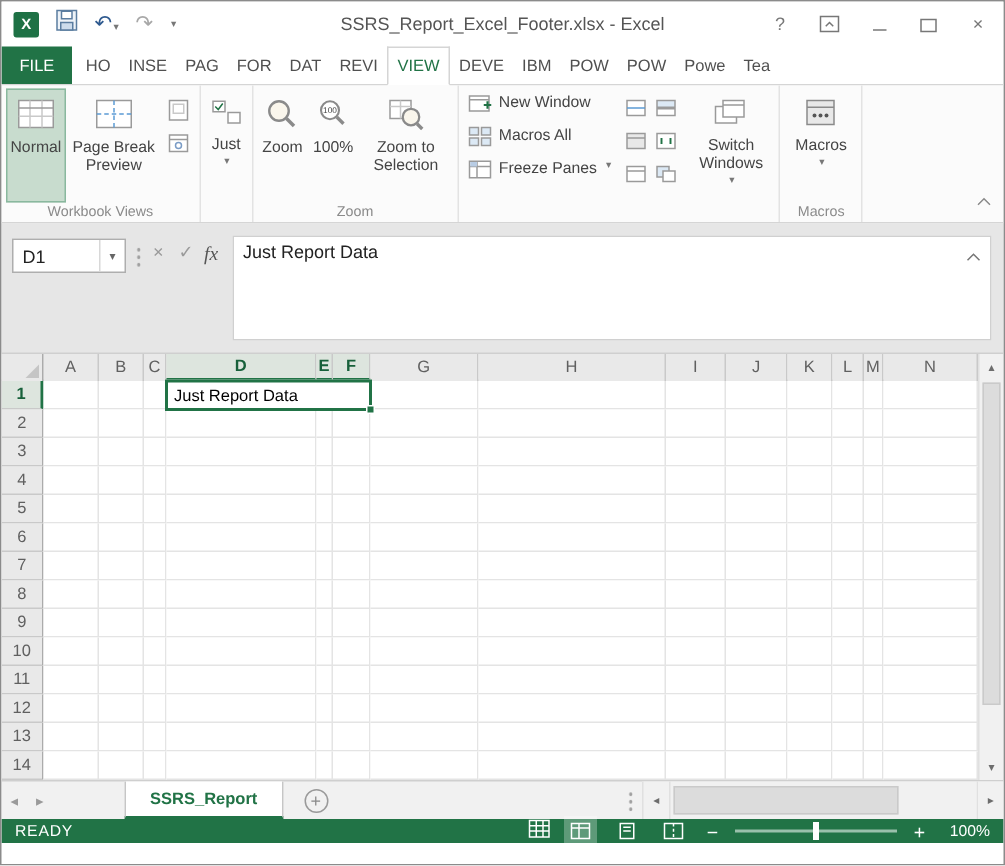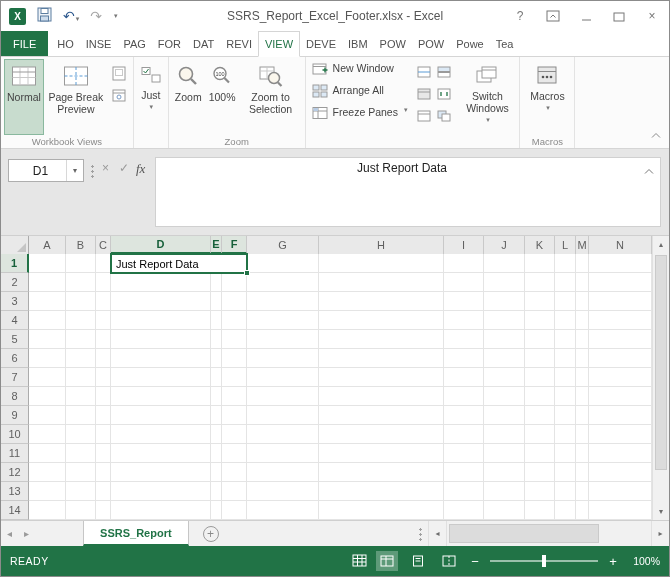--- a/index.html
+++ b/index.html
@@ -34,21 +34,21 @@
   .bigbtn.selected{background:#c8dcce;border-color:#89b89e;}
   .smallcol{display:flex;flex-direction:column;justify-content:flex-start;padding-top:3px;}
   .smallbtn{display:flex;gap:5px;font-size:10.5px;color:#444;height:22px;padding:0 3px;white-space:nowrap;}
   .minicol{display:flex;flex-direction:column;gap:2px;padding-top:4px;}
   .minibtn{width:22px;height:20px;display:flex;align-items:center;justify-content:center;}
   .wicons{display:grid;grid-template-columns:20px 20px;grid-auto-rows:22px;align-content:start;padding-top:3px;margin:0 3px;}
   .wicons .minibtn{width:20px;height:20px;}
   .ribbon-collapse{position:absolute;right:7px;bottom:5px;}
 
   
-  .fbar{position:absolute;top:148px;left:0;right:0;height:87px;background:#e6e6e6;border-bottom:1px solid #cfcfcf;text-align:center;}
+  .fbar{position:absolute;top:148px;left:0;right:0;height:87px;background:#e6e6e6;border-bottom:1px solid #cfcfcf;}
   .namebox{position:absolute;left:7px;top:10px;width:76px;height:23px;background:#fff;border:1px solid #aeaeae;display:flex;align-items:center;font-size:12px;color:#222;}
   .namebox .nbval{flex:1;padding-left:6px;}
   .nbcaret{width:17px;height:100%;display:flex;align-items:center;justify-content:center;border-left:1px solid #d8d8d8;color:#666;font-size:8px;}
   .vdots{position:absolute;left:90px;top:15px;width:3px;height:14px;background-image:radial-gradient(circle,#a0a0a0 1px,transparent 1.3px);background-size:3px 5px;background-repeat:repeat-y;}
   .fbbtn{position:absolute;top:12px;font-size:12px;color:#9a9a9a;}
   .fb-x{left:101px;}
   .fb-check{left:118px;}
   .fb-fx{left:135px;font-family:"Liberation Serif",serif;font-style:italic;font-size:13px;color:#555;}
   .farea{position:absolute;left:154px;right:8px;top:8px;bottom:8px;background:#fff;border:1px solid #d0d0d0;font-size:12px;color:#222;padding:3px 18px 0 6px;}
   .fb-collapse{position:absolute;top:6px;right:5px;}
@@ -77,21 +77,21 @@
   .tabbar{position:absolute;top:519px;left:0;right:0;height:26px;background:#f1f1f1;border-top:1px solid #cfcfcf;display:flex;align-items:center;font-size:11px;}
   .navarrow{color:#9a9a9a;font-size:10px;padding:0 6px;}
   .sheettab{margin-left:48px;height:100%;display:flex;align-items:center;padding:0 16px;background:#fff;border-left:1px solid #c6c6c6;border-right:1px solid #c6c6c6;border-bottom:2px solid #217346;color:#217346;font-weight:bold;}
   .newsheet{width:16px;height:16px;border-radius:50%;border:1px solid #9a9a9a;color:#8a8a8a;display:flex;align-items:center;justify-content:center;font-size:12px;line-height:1;margin-left:14px;}
   .hscrollzone{margin-left:auto;display:flex;align-items:center;height:100%;}
   .hsbtn{width:18px;height:100%;display:flex;align-items:center;justify-content:center;color:#6d6d6d;font-size:8px;background:#f1f1f1;border-left:1px solid #e0e0e0;}
   .hstrack{width:205px;height:100%;background:#f1f1f1;border-left:1px solid #e0e0e0;position:relative;}
   .hsthumb{position:absolute;left:2px;top:3px;bottom:3px;width:150px;background:#dcdcdc;border:1px solid #cacaca;}
 
   
-  .statusbar{position:absolute;top:545px;left:0;right:0;height:30px;background:#217346;color:#fff;display:flex;align-items:center;font-size:10.5px;padding:0 9px;}
+  .statusbar{position:absolute;top:545px;left:0;right:0;height:16px;background:#217346;color:#fff;display:flex;align-items:center;font-size:10.5px;padding:0 9px;}
   .mode{letter-spacing:.5px;}
   .sbright{margin-left:auto;display:flex;align-items:center;gap:9px;}
   .viewbtn{width:22px;height:20px;display:flex;align-items:center;justify-content:center;}
   .viewbtn.pressed{background:rgba(255,255,255,.28);}
   .zoomglyph{font-size:13px;color:#fff;width:12px;text-align:center;}
   .ztrack{width:108px;height:2px;background:rgba(255,255,255,.55);position:relative;}
   .znotch{position:absolute;left:50%;top:-3px;width:1px;height:8px;background:rgba(255,255,255,.55);}
   .zthumb{position:absolute;left:50%;top:-5px;width:4px;height:12px;background:#fff;transform:translateX(-50%);}
   .zoomval{min-width:32px;text-align:right;}
 </style>
@@ -264,21 +264,21 @@
           </div>
           <div class="smallbtn">
             <span>
               <svg width="16" height="14">
                   <rect x="1" y="1" width="6" height="5" fill="#dce9f5" stroke="#9a9a9a"></rect>
                   <rect x="9" y="1" width="6" height="5" fill="#dce9f5" stroke="#9a9a9a"></rect>
                   <rect x="1" y="8" width="6" height="5" fill="#dce9f5" stroke="#9a9a9a"></rect>
                   <rect x="9" y="8" width="6" height="5" fill="#dce9f5" stroke="#9a9a9a"></rect>
                 </svg>
             </span>
-            <span>Arrange All</span>
+            <span>Macros All</span>
           </div>
           <div class="smallbtn">
             <span>
               <svg width="16" height="14">
                   <rect x="1" y="1.5" width="14" height="11" fill="#fff" stroke="#9a9a9a"></rect>
                   <path d="M1 5 H15 M6 1.5 V12.5" stroke="#9a9a9a" fill="none"></path>
                   <rect x="1.5" y="2" width="4.5" height="3" fill="#b8cce4"></rect>
                 </svg>
             </span>
             <span>Freeze Panes</span>

